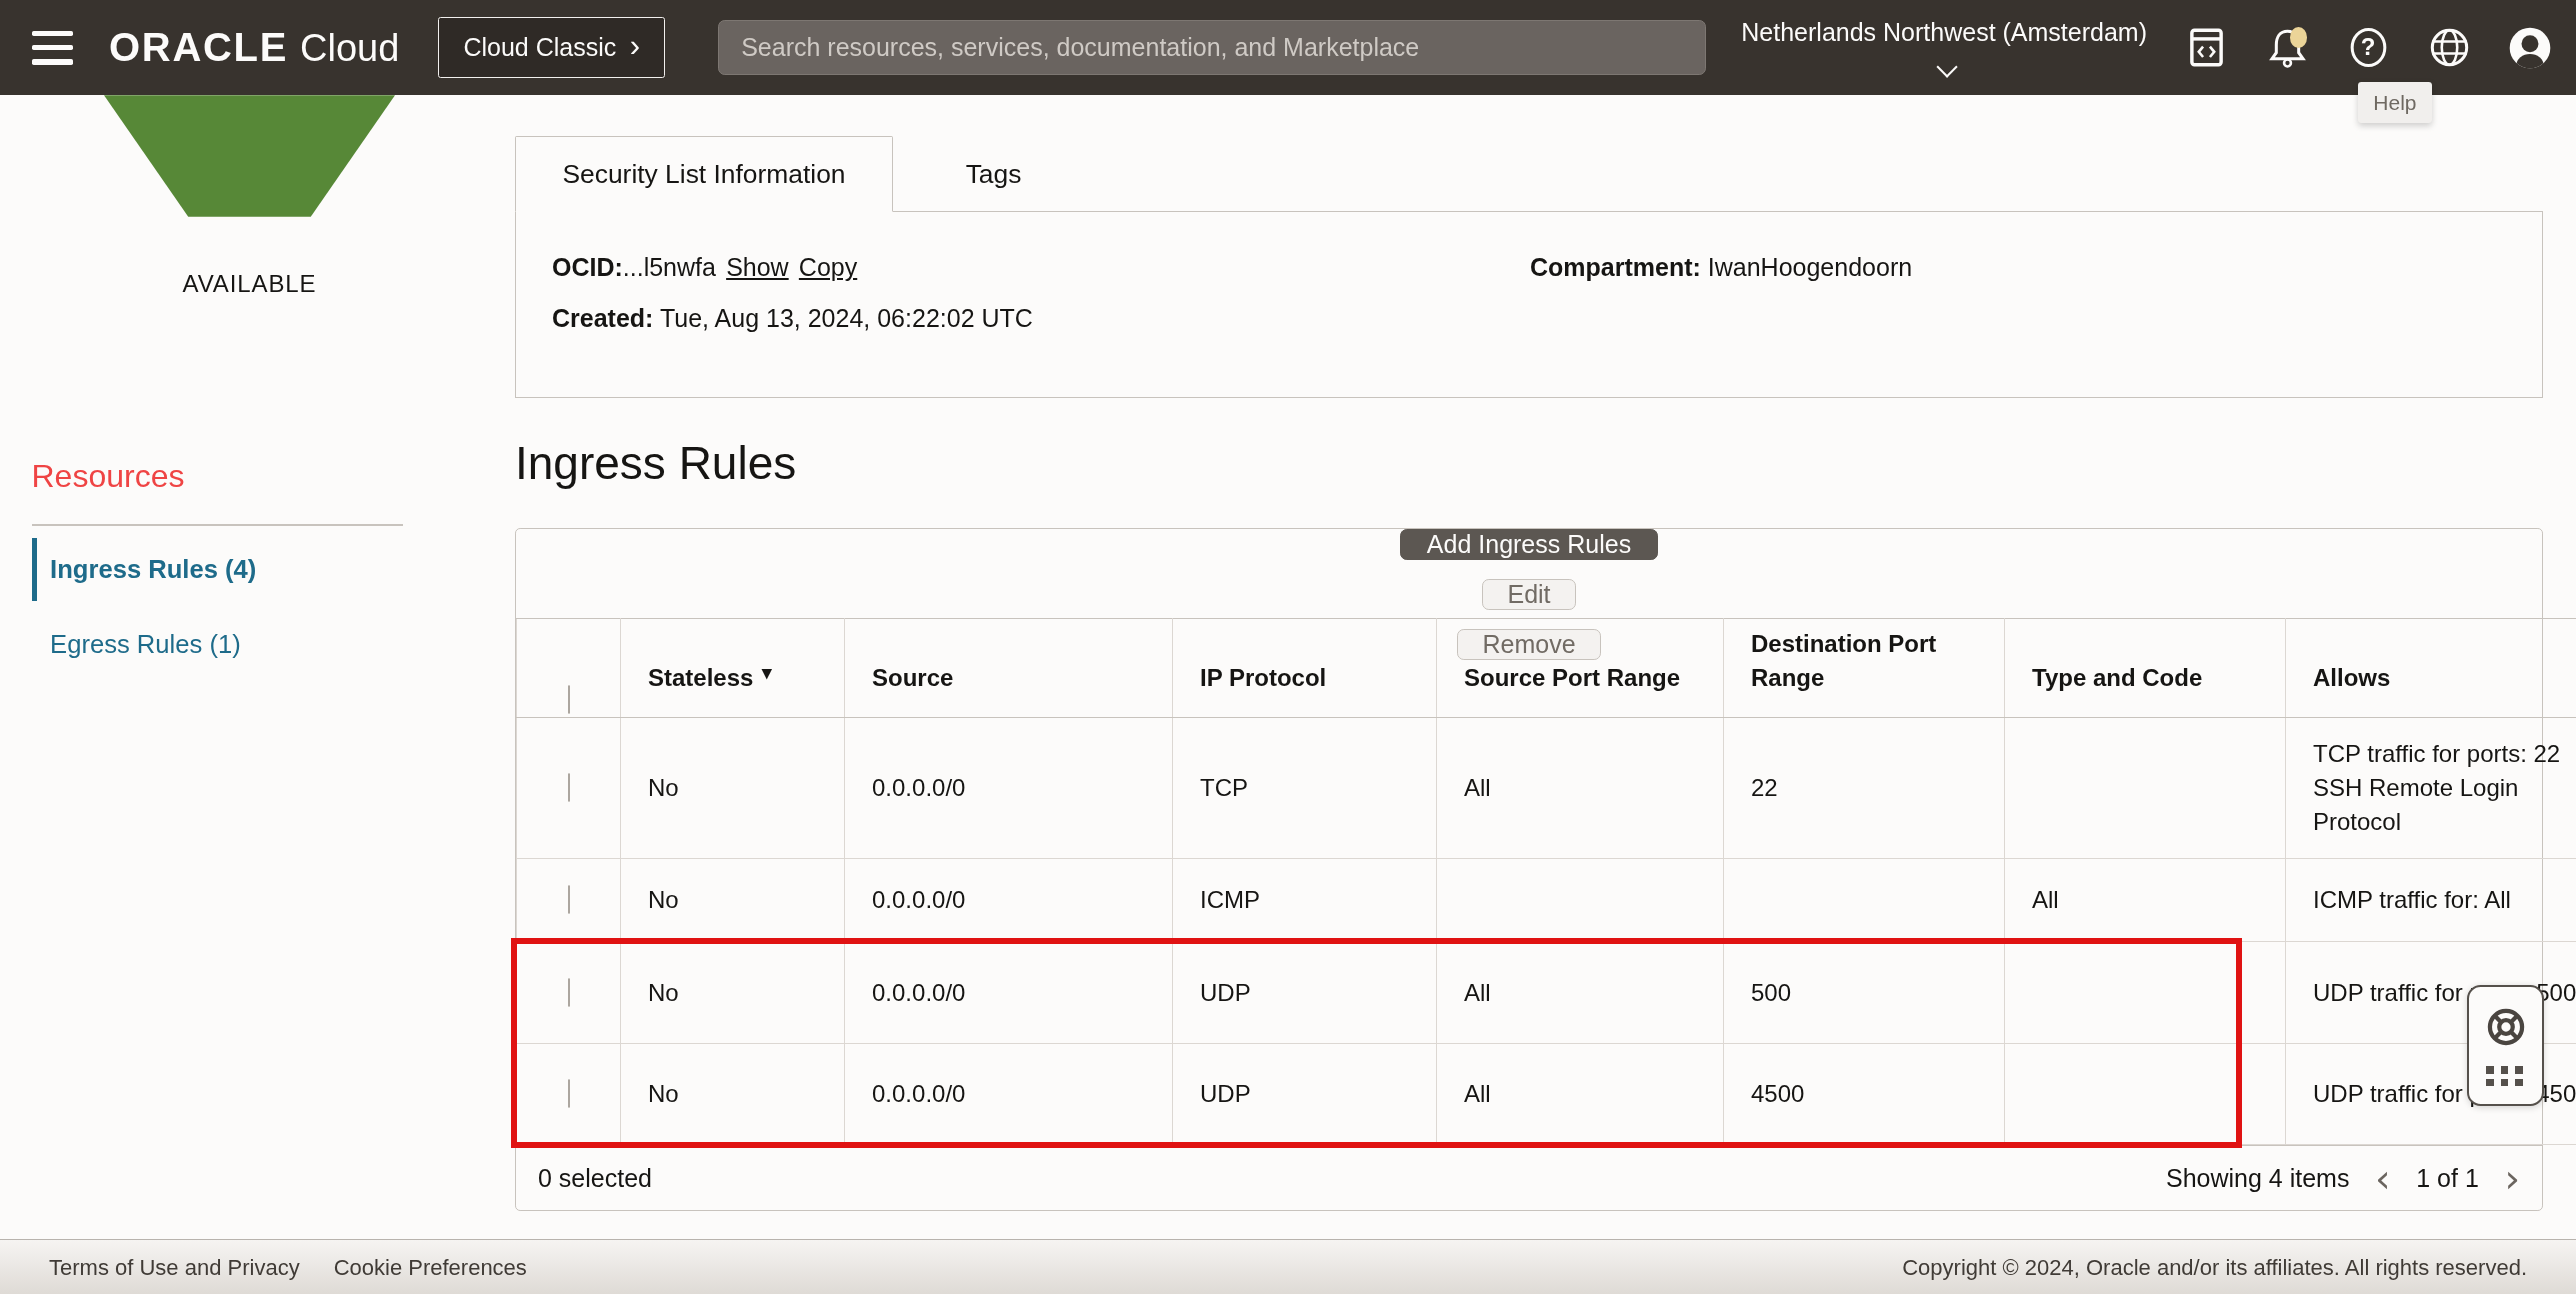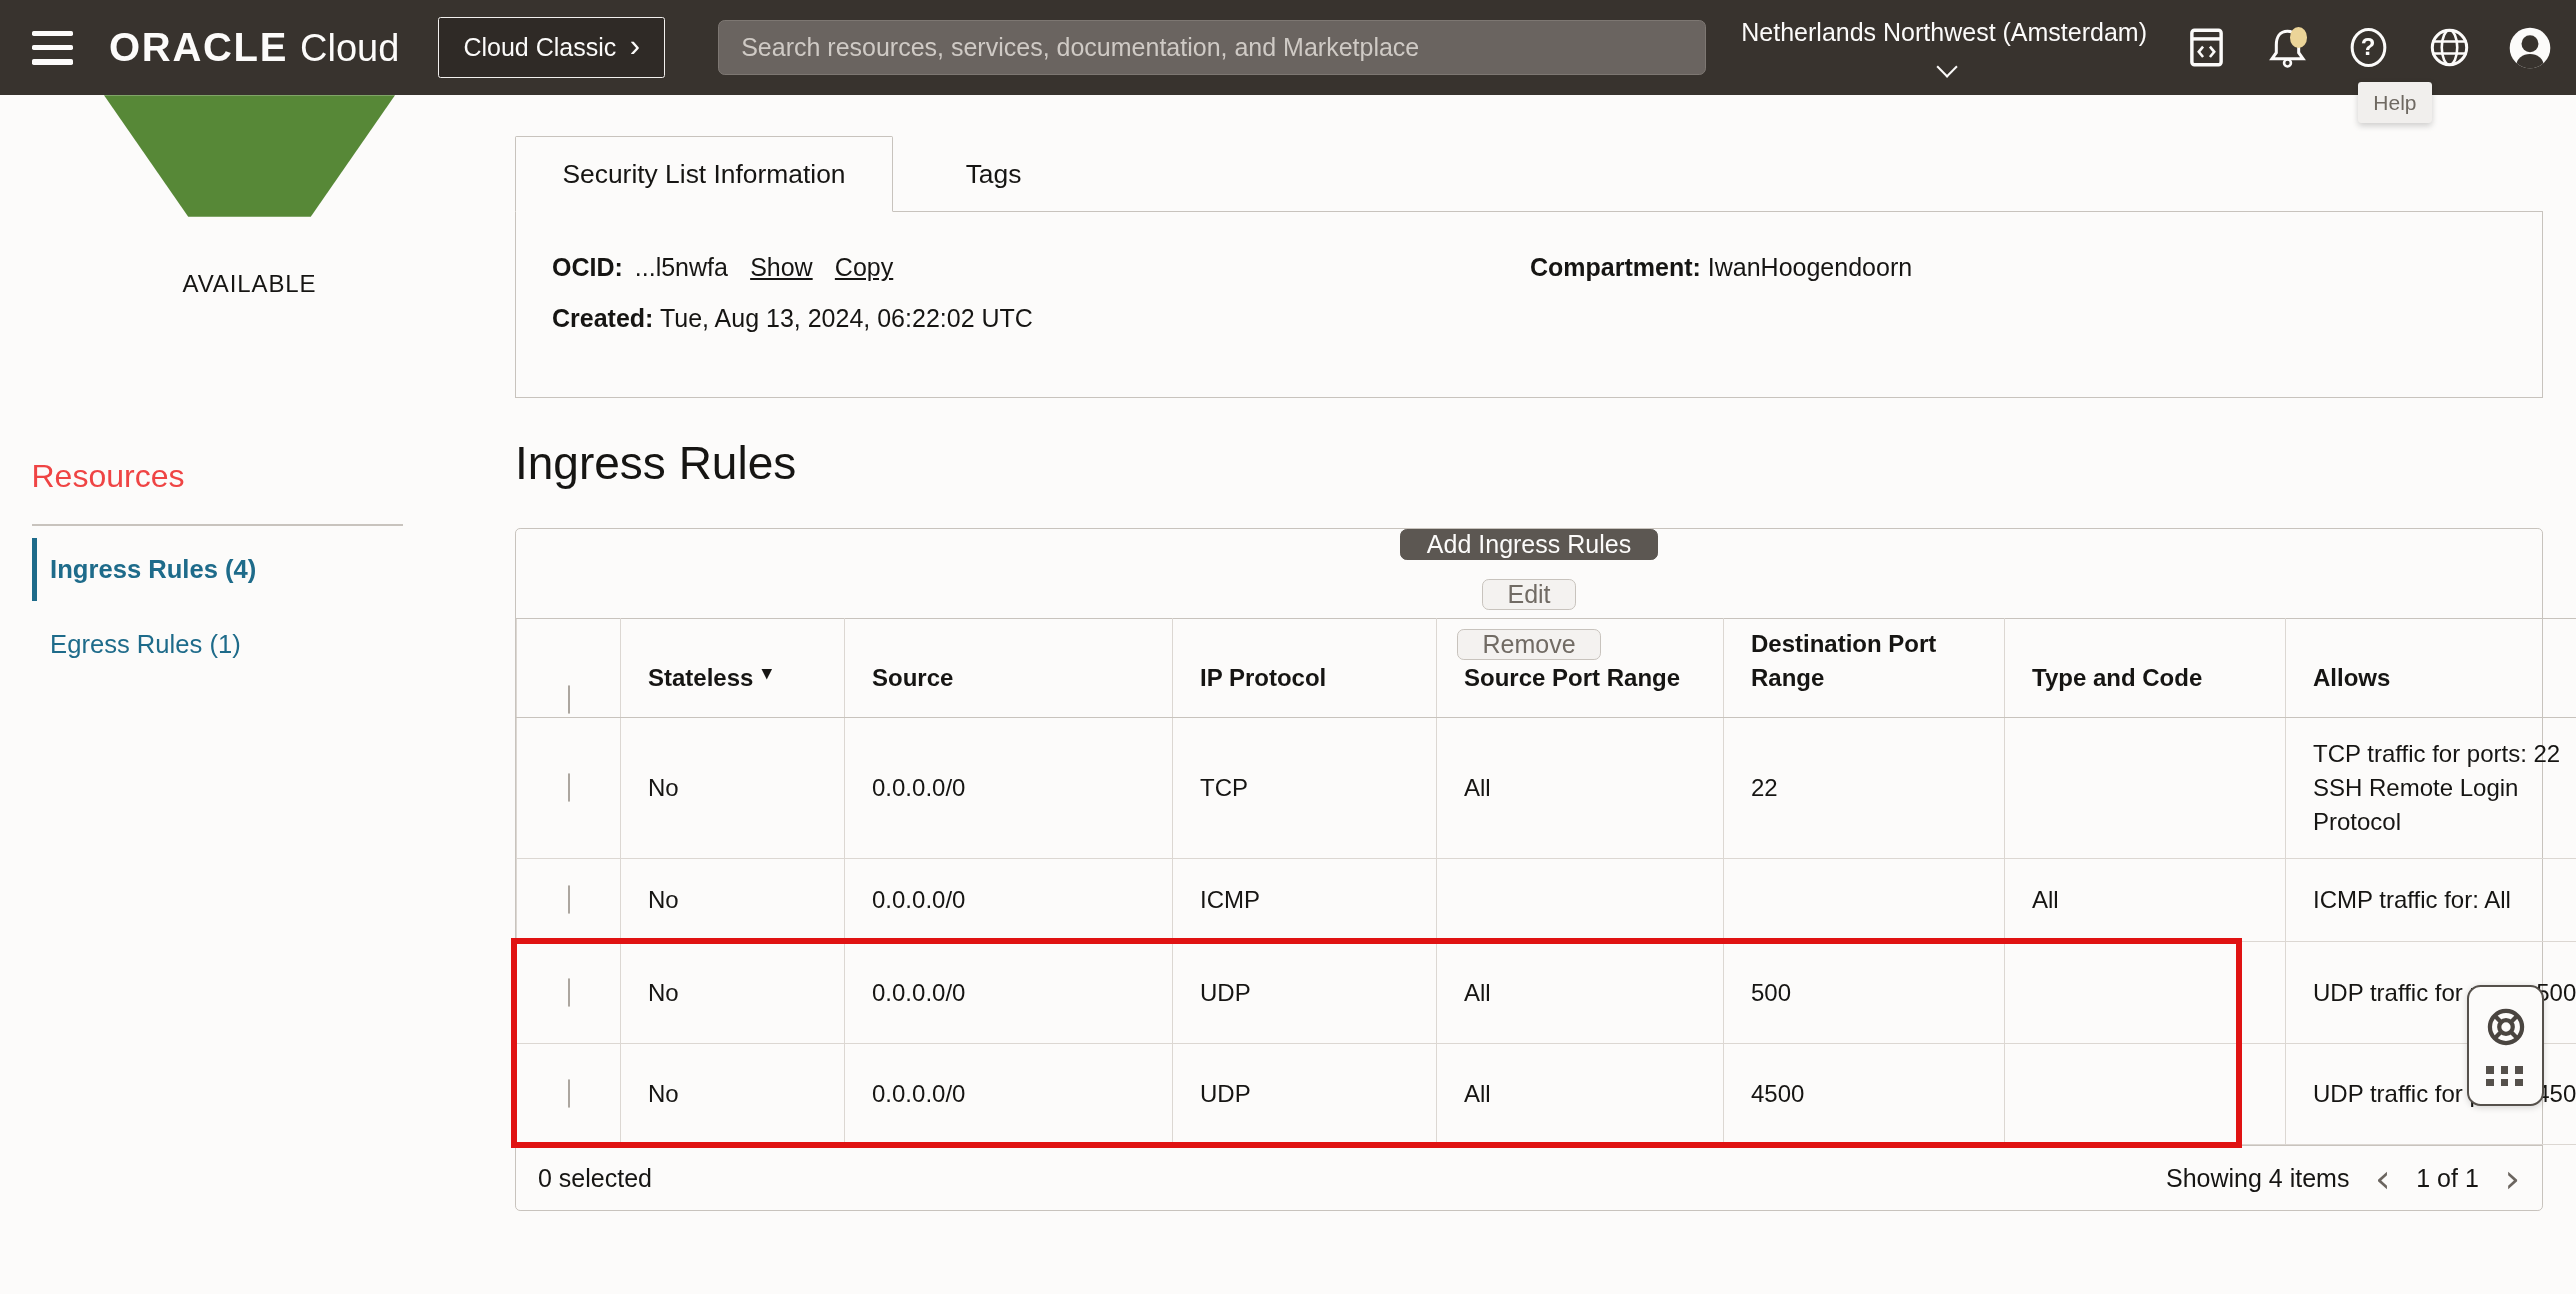--- a/index.html
+++ b/index.html
@@ -38,21 +38,21 @@
   .res-divider { margin-top:29px; height:1.7px; background:#C8C3BD; width:371px; }
   .side-item { display:flex; align-items:center; height:63px; margin-top:12px; border-left:5.1px solid transparent; padding-left:13.6px; font-size:25.6px; color:#1E6B8A; cursor:pointer; }
   .side-item.active { border-left-color:#1E6B8A; font-weight:700; }
 
   
   .tabs { position:absolute; left:515px; top:136px; display:flex; z-index:2; }
   .tab { height:76px; display:flex; align-items:center; justify-content:center; font-size:26.4px; cursor:pointer; }
   .tab.active { width:378px; background:#FCFBFA; border:0.9px solid #C8C3BD; border-bottom:0.9px solid #FCFBFA; border-radius:1.7px 1.7px 0 0; }
   .tab.inactive { width:201px; }
   .panel { position:absolute; left:515px; top:211px; width:2028px; height:187px; border:0.9px solid #C8C3BD; background:#FCFBFA; }
-  .panel .row1 { position:absolute; left:36px; top:41px; font-size:25px; display:flex; gap:12px; align-items:flex-start; }
+  .panel .row1 { position:absolute; left:36px; top:41px; font-size:25px; display:flex; align-items:flex-start; }
   .panel .row2 { position:absolute; left:36px; top:92px; font-size:25px; }
   .panel .comp { position:absolute; left:1014px; top:41px; font-size:25px; }
   .blabel { font-weight:700; }
   .link-plain { color:#161513; text-decoration:underline; cursor:pointer; margin-left:10.2px; }
 
   
   .ingress-title { position:absolute; left:515px; top:436px; font-size:46px; font-weight:400; color:#161513; }
   .card { position:absolute; left:515px; top:528px; width:2028px; height:683px; border:0.9px solid #C8C3BD; border-radius:5.1px; background:#FCFBFA; }
   .toolbar { height:89px; display:flex; align-items:center; gap:19px; padding:0 19px;flex-direction:column; }
   .btn { font-family:"Liberation Sans", sans-serif; font-size:25px; border-radius:6.8px; cursor:pointer; height:51px; }
@@ -325,15 +325,20 @@
         <i></i>
           <i></i>
           <i></i>
           <i></i>
           <i></i>
           <i></i>
       </span>
     </button>
   </div>
 
+  <div class="bottombar">
+    <button class="bb-link">Terms of Use and Privacy</button>
+    <button class="bb-link">Cookie Preferences</button>
+    <span class="bb-copy">Copyright © 2024, Oracle and/or its affiliates. All rights reserved.</span>
+  </div>
 
 </div>
 
 
 </body></html>

